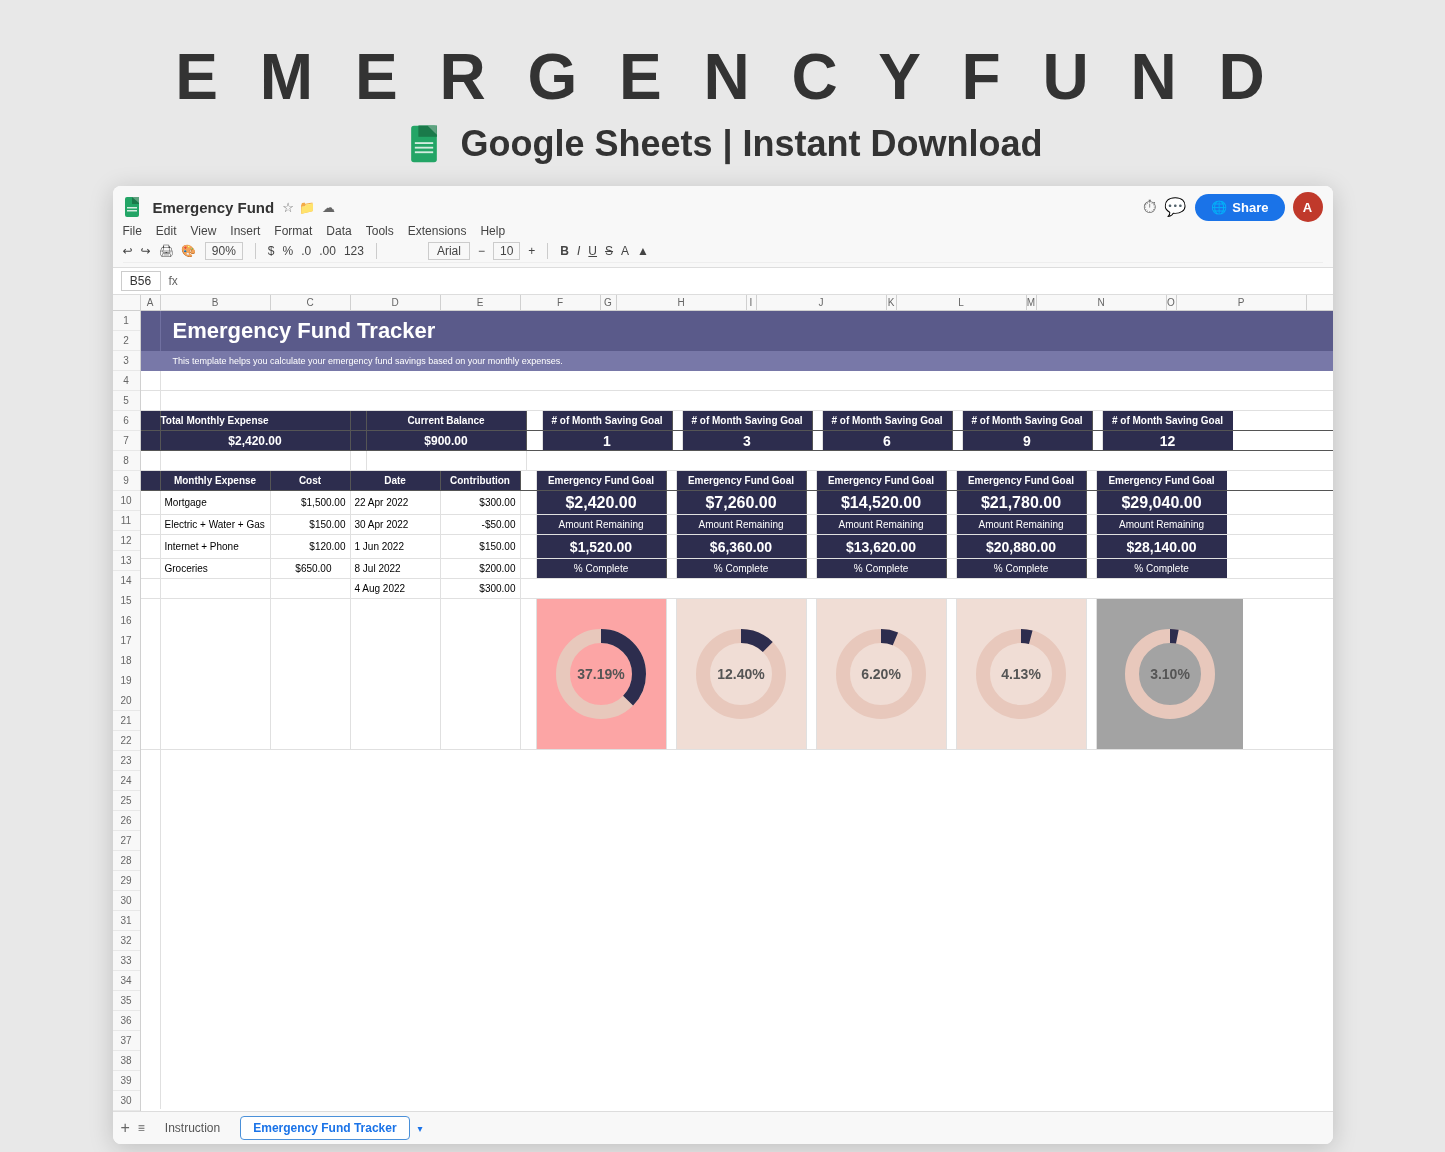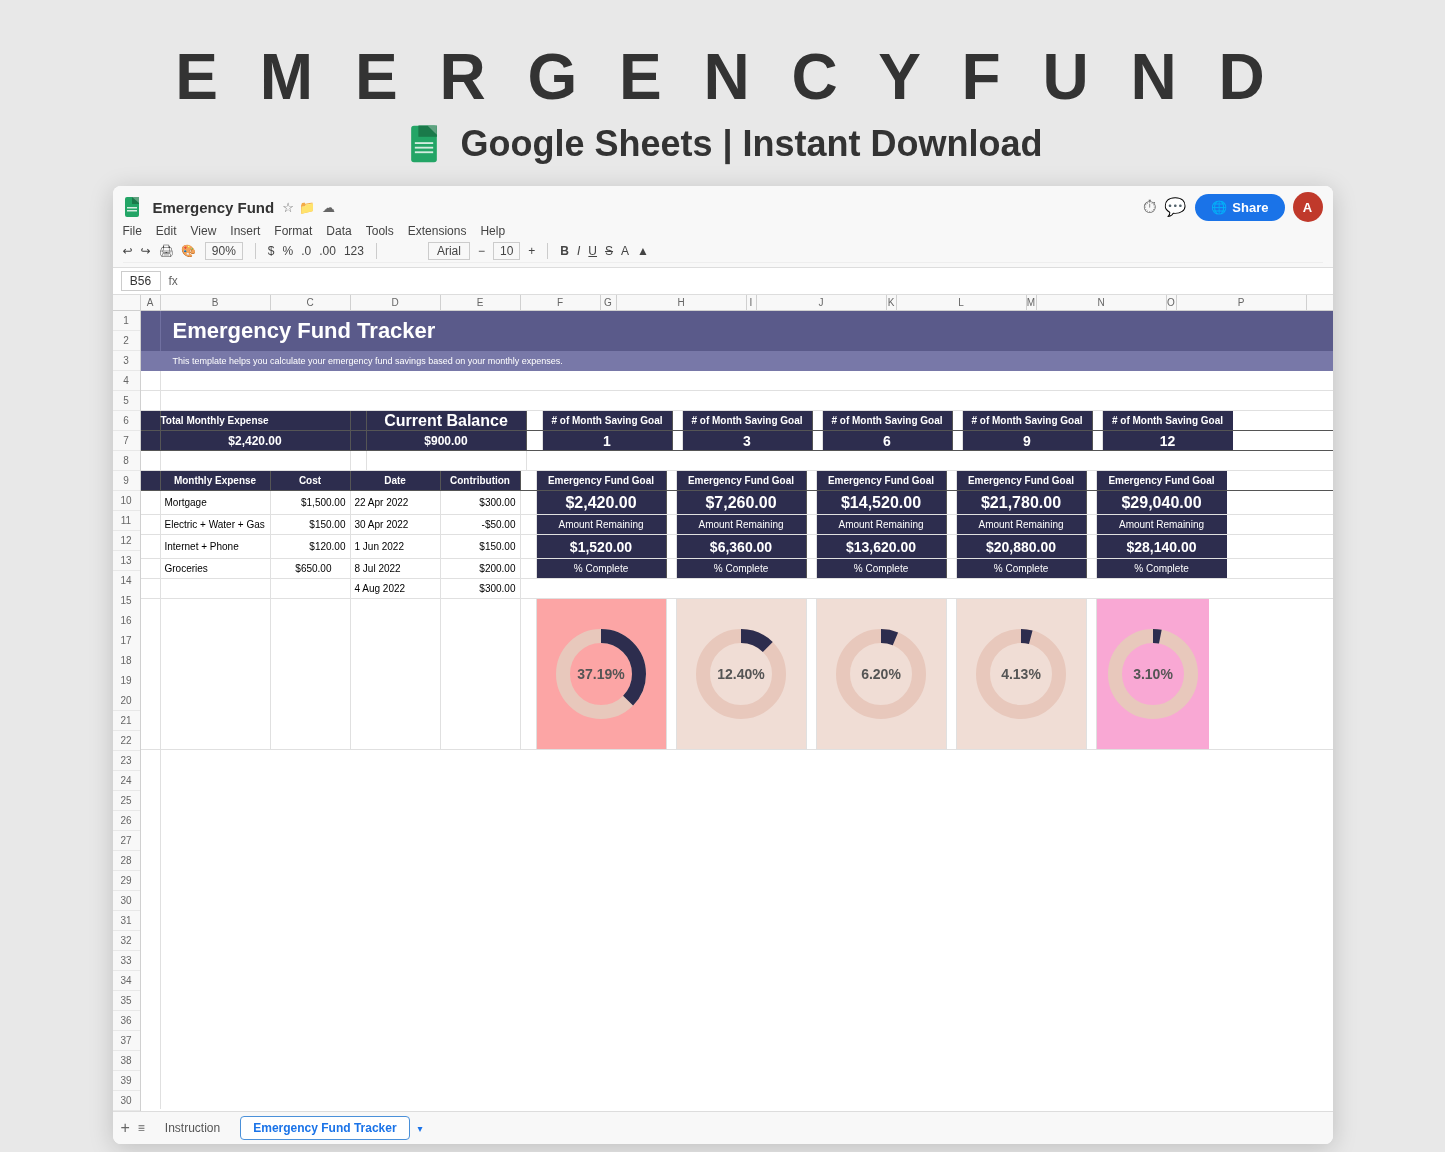--- a/index.html
+++ b/index.html
@@ -376,21 +376,21 @@
 
       <div style="display:flex;height:20px;border-bottom:1px solid #555;">
         <div style="width:20px;background:#2d2d4e;border-right:1px solid #555;"></div>
 
         <div style="width:190px;background:#2d2d4e;color:#fff;font-size:10px;font-weight:600;text-align:center;display:flex;align-items:center;border-right:1px solid #555;">
           <span>Total Monthly Expense</span>
         </div>
 
         <div style="width:16px;background:#2d2d4e;border-right:1px solid #555;"></div>
 
-        <div style="width:160px;background:#2d2d4e;color:#fff;font-size:16px;font-weight:600;text-align:center;display:flex;align-items:center;justify-content:center;border-right:1px solid #555;">
+        <div style="width:160px;background:#2d2d4e;color:#fff;font-size:10px;font-weight:600;text-align:center;display:flex;align-items:center;justify-content:center;border-right:1px solid #555;">
           <span>Current Balance</span>
         </div>
 
         <div style="width:16px;background:#fff;border-right:1px solid #e0e0e0;"></div>
 
         <div style="width:130px;background:#2d2d4e;color:#fff;font-size:10px;font-weight:600;text-align:center;display:flex;align-items:center;justify-content:center;border-right:1px solid #555;">
           <span># of Month Saving Goal</span>
         </div>
         <div style="width:10px;background:#fff;border-right:1px solid #e0e0e0;"></div>
 
@@ -687,21 +687,21 @@
 
         <div style="width:130px;background:#f0ddd5;display:flex;align-items:center;justify-content:center;border-right:1px solid #e0e0e0;">
           <svg width="100" height="100" viewBox="0 0 100 100">
             <circle cx="50" cy="50" r="38" fill="none" stroke="#e8c8bc" stroke-width="14"></circle>
             <circle cx="50" cy="50" r="38" fill="none" stroke="#2d2d4e" stroke-width="14" stroke-dasharray="239.4" stroke-dashoffset="229.5" transform="rotate(-90 50 50)"></circle>
             <text x="50" y="55" text-anchor="middle" font-size="14" font-weight="700" fill="#555">4.13%</text>
           </svg>
         </div>
         <div style="width:10px;background:#fff;border-right:1px solid #e0e0e0;"></div>
 
-        <div style="width:112px;background:#f9a8d4;display:flex;align-items:center;justify-content:center;">
+        <div style="width:146px;background:#a3a3a3;display:flex;align-items:center;justify-content:center;">
           <svg width="100" height="100" viewBox="0 0 100 100">
             <circle cx="50" cy="50" r="38" fill="none" stroke="#e8c8bc" stroke-width="14"></circle>
             <circle cx="50" cy="50" r="38" fill="none" stroke="#2d2d4e" stroke-width="14" stroke-dasharray="239.4" stroke-dashoffset="232.0" transform="rotate(-90 50 50)"></circle>
             <text x="50" y="55" text-anchor="middle" font-size="14" font-weight="700" fill="#555">3.10%</text>
           </svg>
         </div>
       </div>
 
       <div style="height:360px;display:flex;flex-direction:column;">
         <div style="flex:1;background:#fff;border-top:1px solid #e0e0e0;display:flex;">

